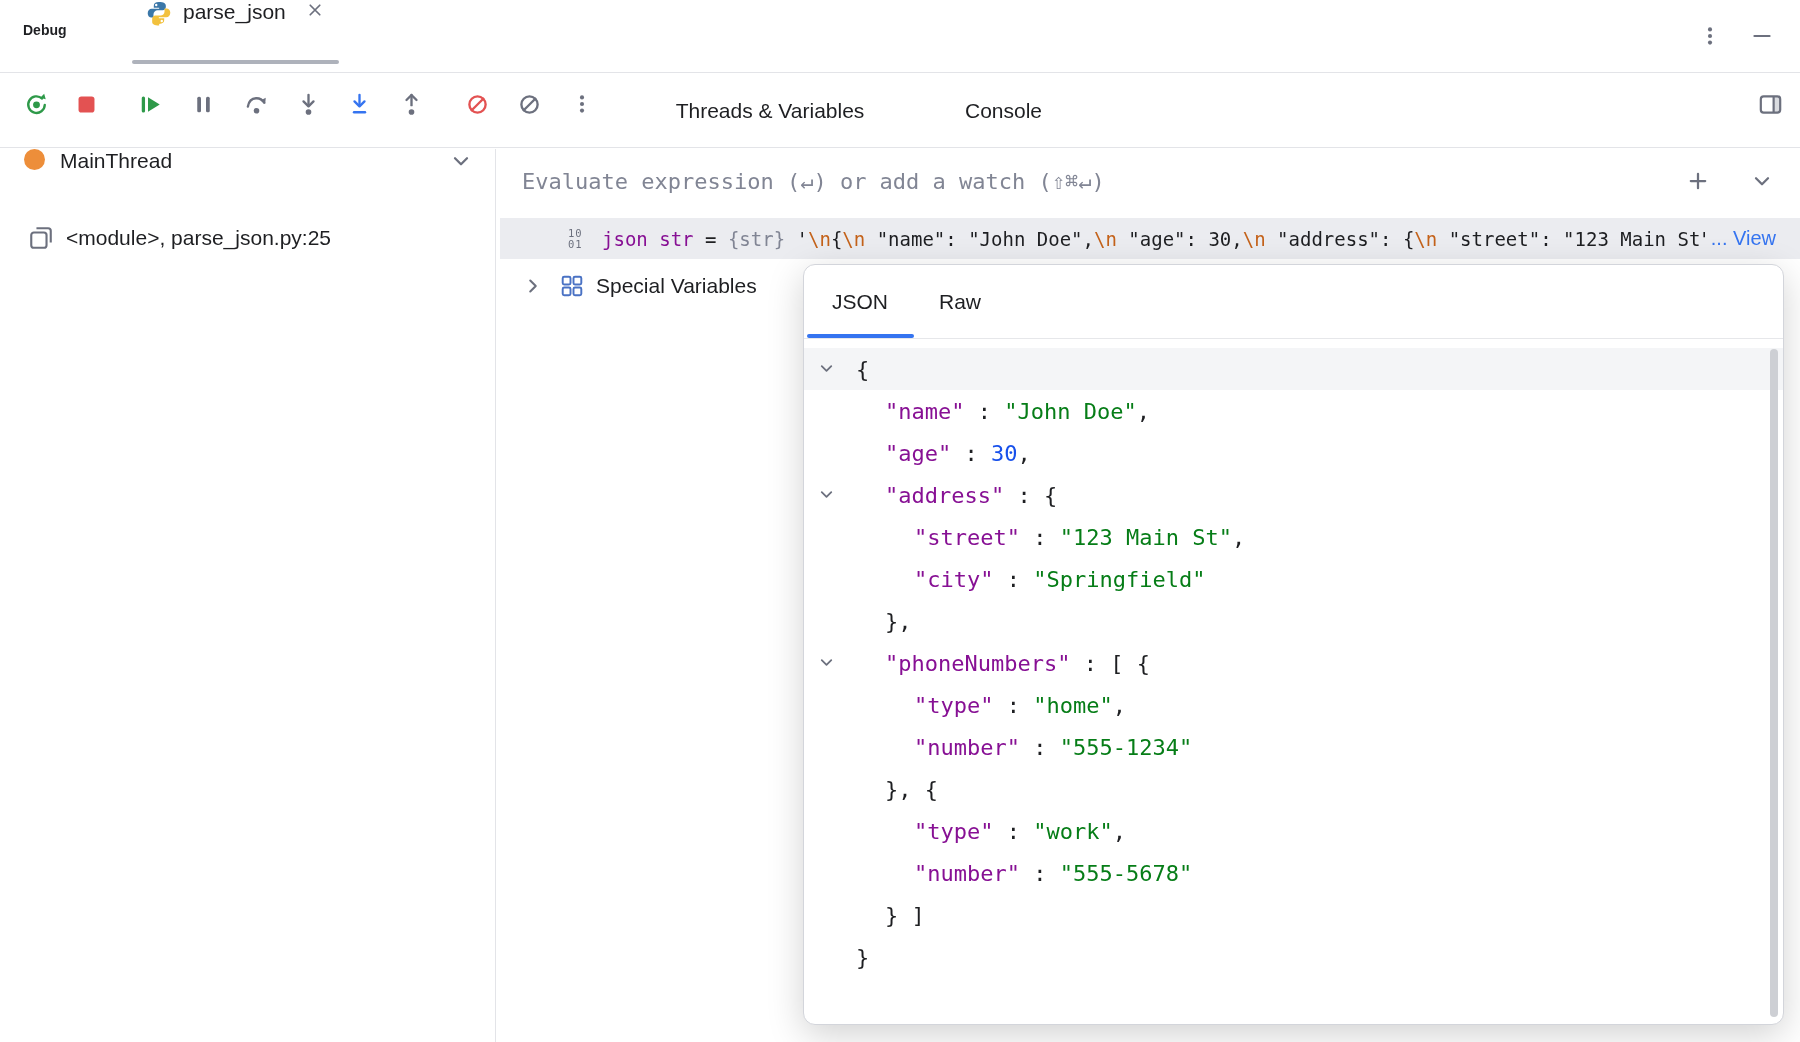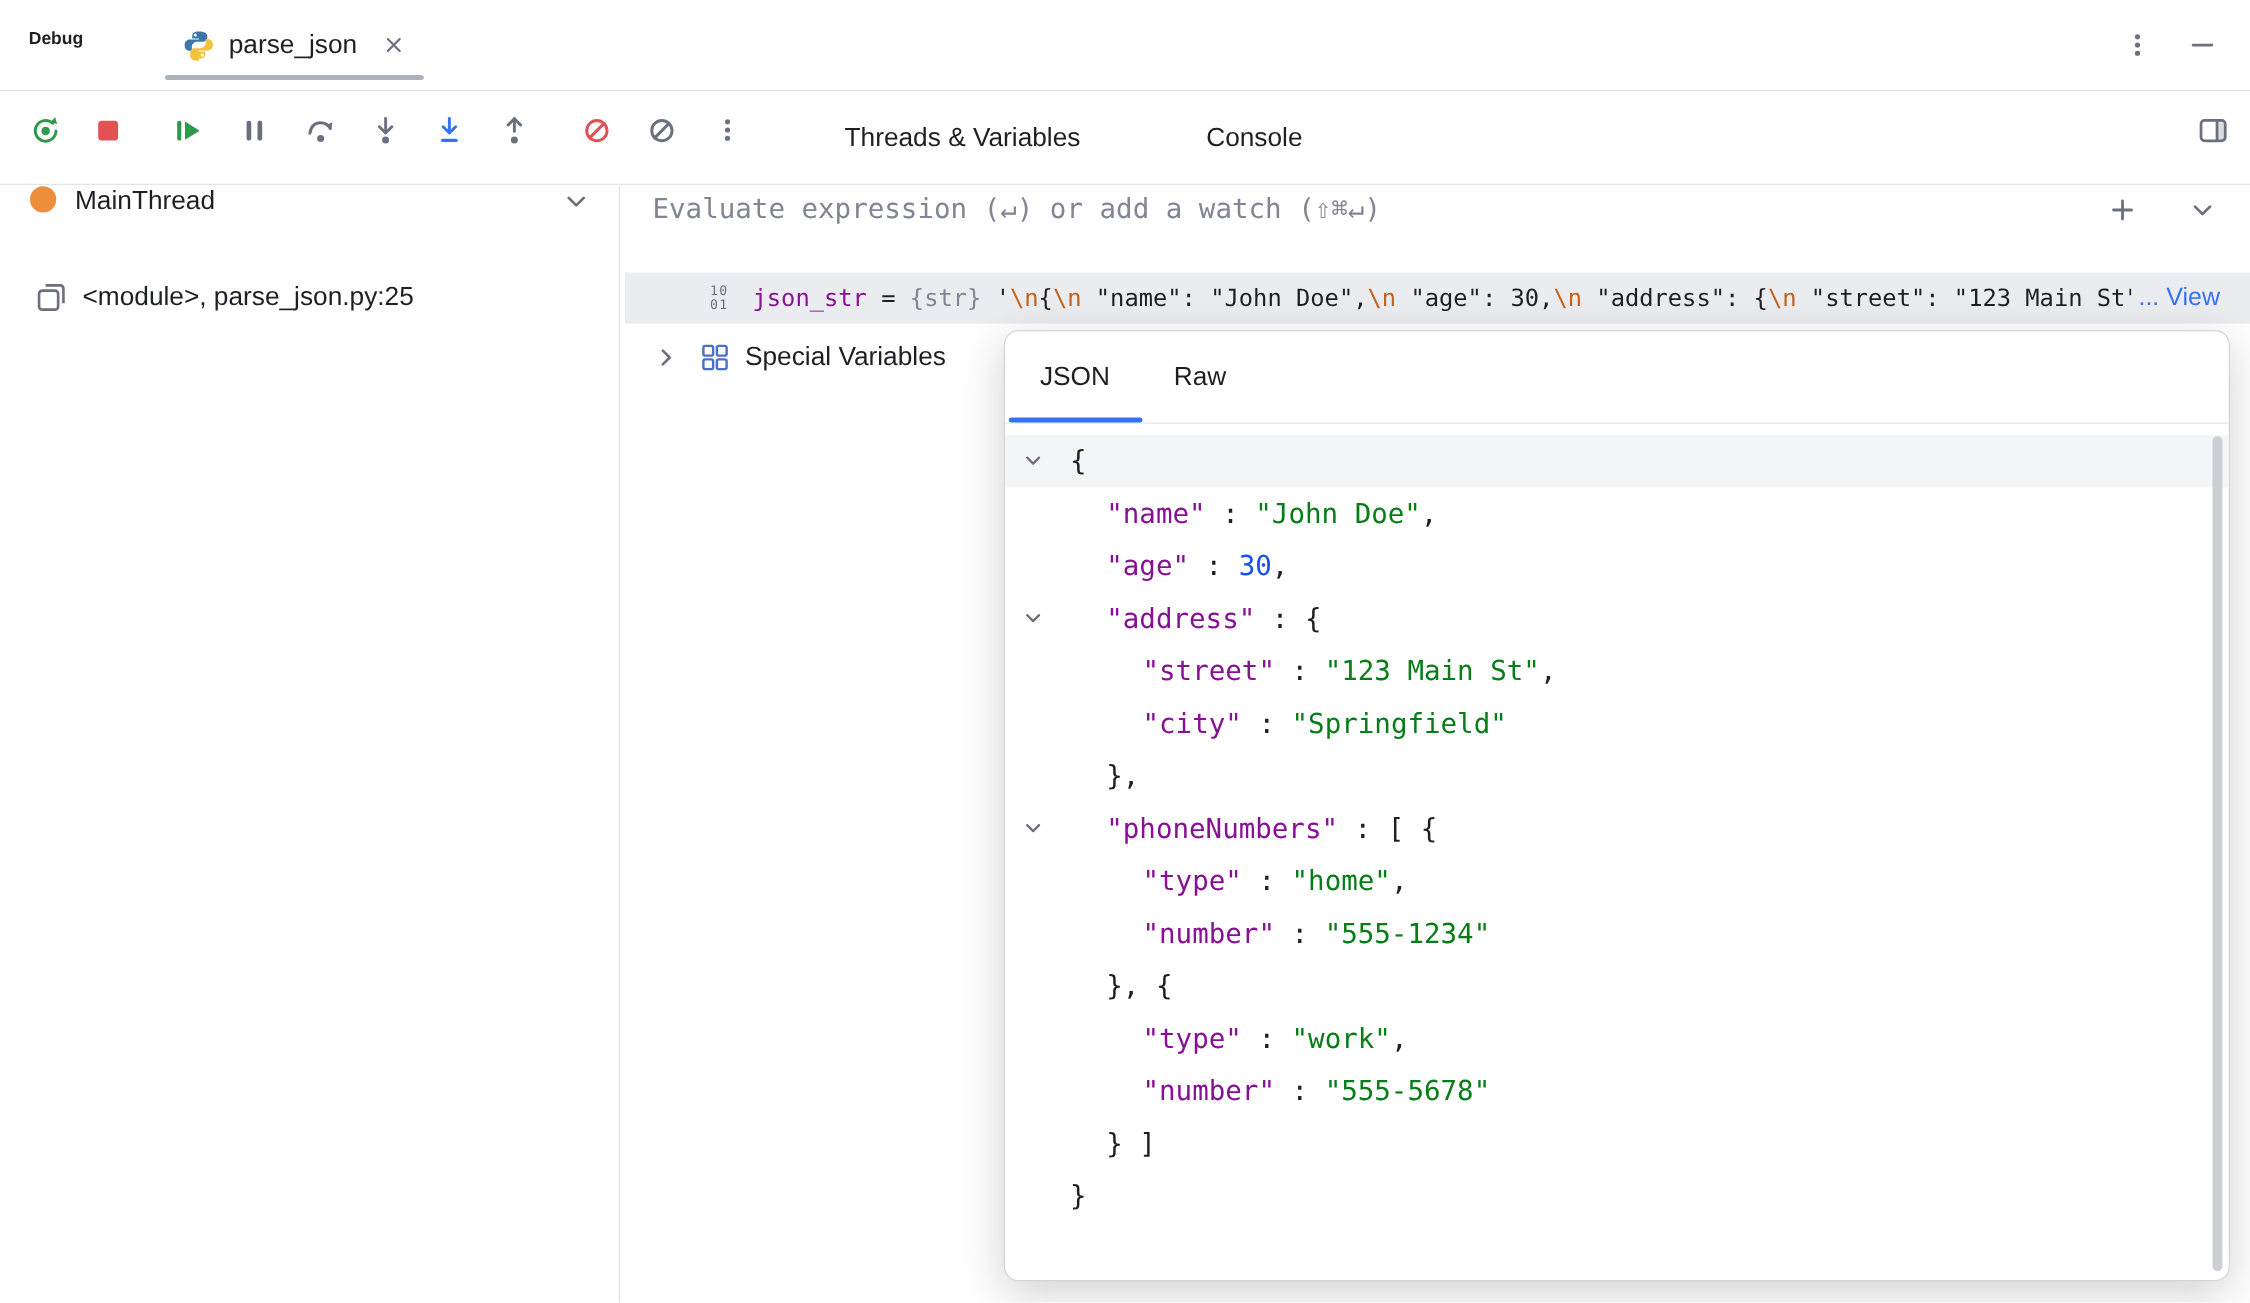--- a/index.html
+++ b/index.html
@@ -3,21 +3,21 @@
 <meta charset="utf-8">
 <style>
   * { margin:0; padding:0; box-sizing:border-box; }
   html,body { width:1800px; height:1042px; overflow:hidden; }
   body { font-family:"Liberation Sans", sans-serif; background:#fff; color:#1E1F22; }
   .app { position:relative; width:1800px; height:1042px; background:#fff; }
 
   
   .titlebar { position:absolute; left:0; top:0; right:0; height:73px; border-bottom:1px solid #E3E4E8; background:#fff; }
   .win-title { position:absolute; left:23px; top:22px; font-size:14px; font-weight:bold; }
-  .session-tab { position:absolute; left:130px; top:0; height:72px; display:flex; align-items:center; gap:11px; padding:0 16px; cursor:default; }
+  .session-tab { position:absolute; left:130px; top:0; height:72px; display:flex; align-items:flex-start; gap:11px; padding:0 16px; cursor:default; }
   .tab-label { font-size:21px; color:#1E1F22; }
   .tab-close { display:flex; align-items:center; margin-left:8px; }
   .tab-underline { position:absolute; left:2px; bottom:8px; right:2px; height:4px; background:#AEB2BB; border-radius:2px; }
   .icon-btn { background:none; border:none; display:flex; align-items:center; justify-content:center; width:40px; height:40px; cursor:pointer; }
   .tb-kebab { position:absolute; left:1690px; top:16px; }
   .tb-min { position:absolute; left:1742px; top:16px; }
 
   
   .toolbar { position:absolute; left:0; top:74px; right:0; height:74px; border-bottom:1px solid #E3E4E8; background:#fff; }
   .toolbar .icon-btn { position:absolute; top:10px; }
@@ -30,21 +30,21 @@
   .v-divider { position:absolute; left:495px; top:149px; bottom:0; width:1px; background:#E3E4E8; }
 
   .thread-row { position:absolute; left:0; top:149px; width:495px; height:64px; display:flex; align-items:flex-start; padding-left:24px; gap:15px; cursor:pointer; }
   .thread-dot { width:21px; height:21px; border-radius:50%; background:#ED8E3A; flex:none; }
   .thread-label { font-size:21px; }
   .thread-chevron { position:absolute; right:22px; display:flex; }
 
   .frame-row { position:absolute; left:0; top:216px; width:495px; height:44px; display:flex; align-items:center; padding-left:28px; gap:12px; cursor:pointer; }
   .frame-label { font-size:21px; white-space:nowrap; }
 
-  .eval-row { position:absolute; left:496px; top:136px; right:0; height:64px; cursor:text; }
+  .eval-row { position:absolute; left:496px; top:149px; right:0; height:64px; cursor:text; }
   .eval-text { position:absolute; left:26px; top:50%; transform:translateY(-50%); font-family:"DejaVu Sans Mono", monospace; font-size:22px; color:#818594; white-space:nowrap; }
   .eval-addwatch { position:absolute; right:82px; top:12px; }
   .eval-chevron { position:absolute; right:18px; top:12px; }
 
   .var-row { position:absolute; left:500px; top:218px; right:0; height:41px; background:#EBECF0; display:flex; align-items:center; padding-left:68px; cursor:pointer; }
   .strview-icon { width:28px; flex:none; display:flex; flex-direction:column; line-height:11px; font-family:"DejaVu Sans Mono", monospace; font-size:10.5px; color:#6C707E; letter-spacing:1px;justify-content:center; }
   .var-code { margin-left:6px; flex:1; overflow:hidden; white-space:nowrap; font-family:"DejaVu Sans Mono", monospace; font-size:19px; color:#1E1F22; }
   .var-name { color:#871094; }
   .var-type { color:#818594; }
   .var-more { flex:none; margin:0 24px 0 6px; font-size:20px; white-space:nowrap; }

